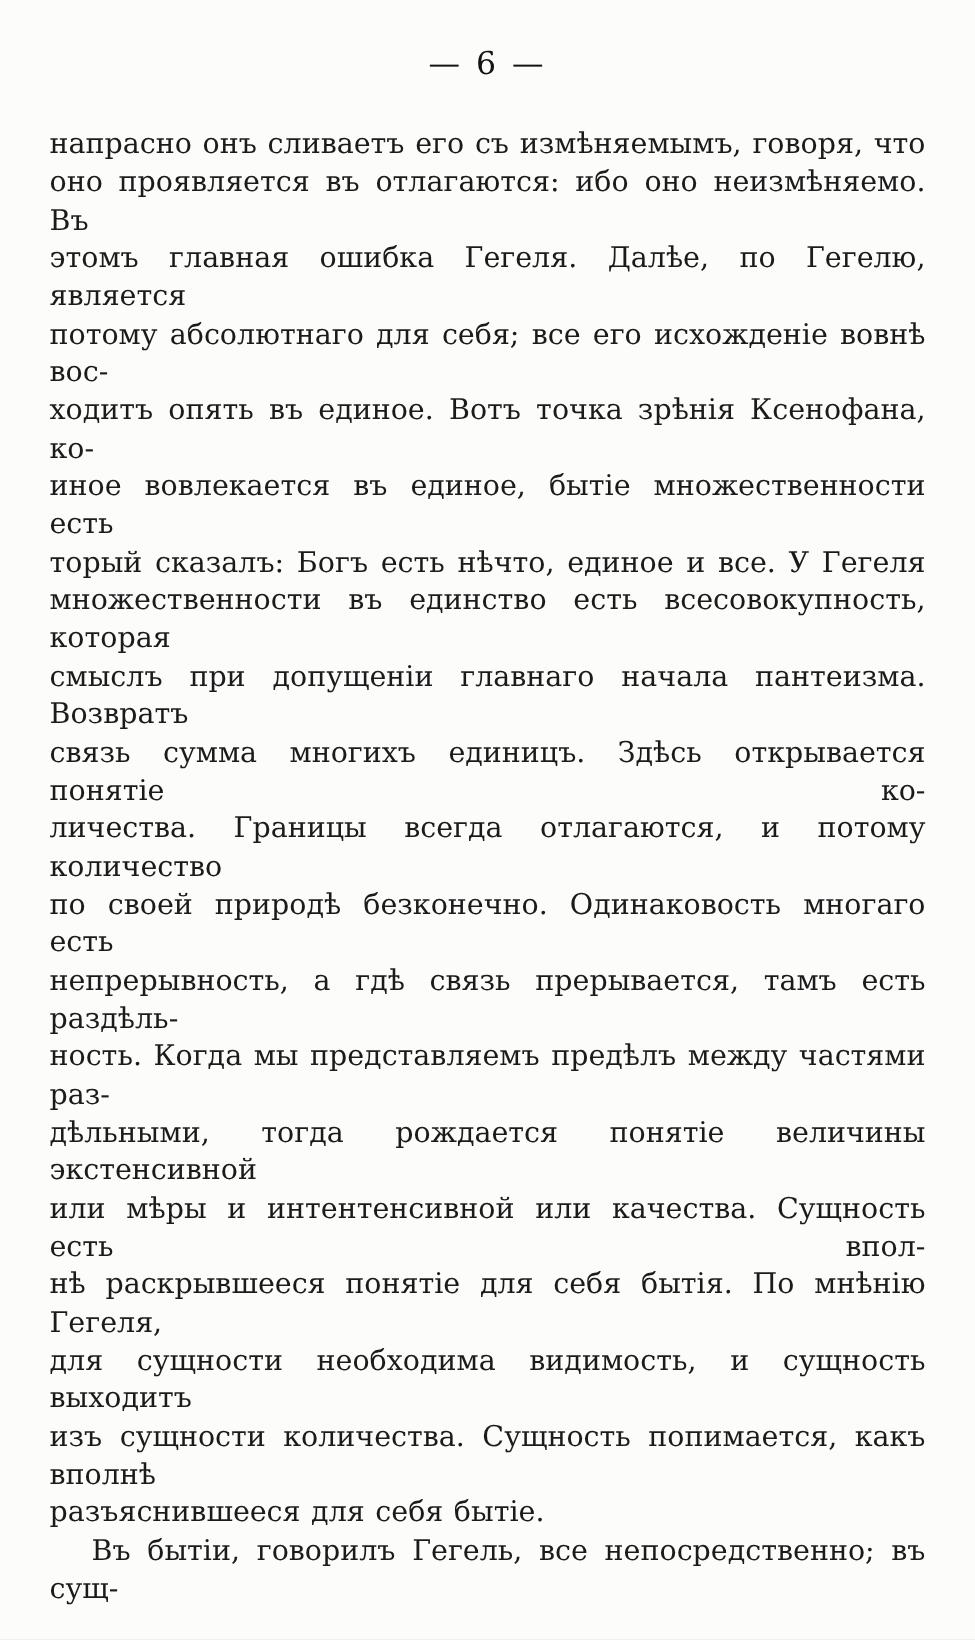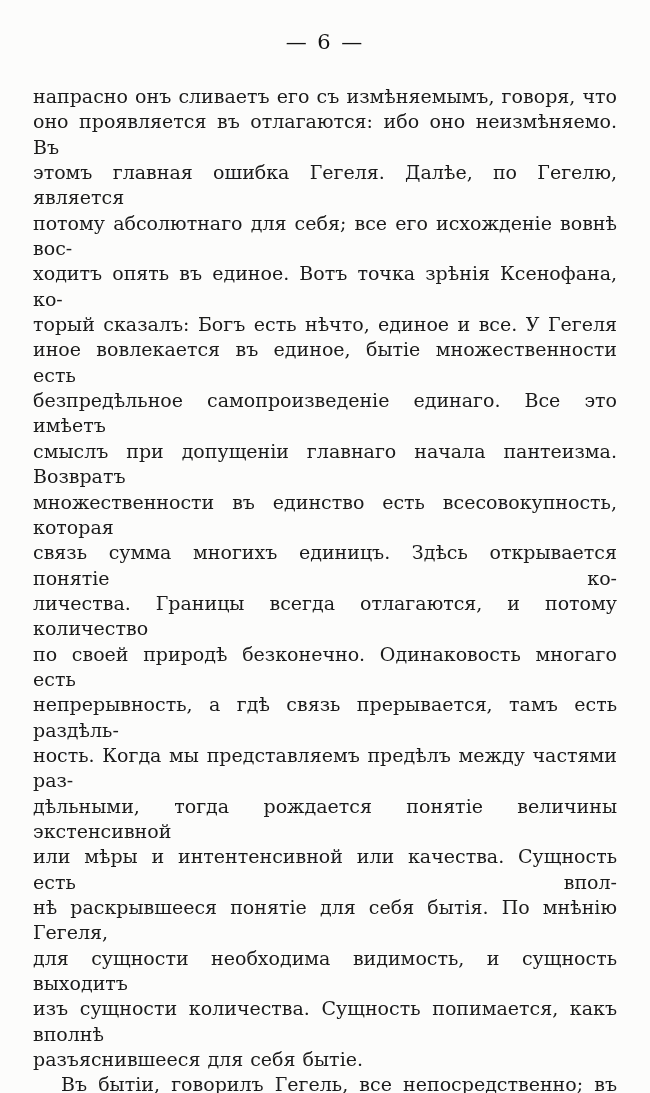--- a/index.html
+++ b/index.html
@@ -60,25 +60,24 @@
 
 <div class="page">
   <div class="page-header">— 6 —</div>
   <div class="text-block">
       <div class="paragraph">
         <div class="line">напрасно онъ сливаетъ его съ измѣняемымъ, говоря, что</div>
         <div class="line">оно проявляется въ отлагаются: ибо оно неизмѣняемо. Въ</div>
         <div class="line">этомъ главная ошибка Гегеля. Далѣе, по Гегелю, является</div>
         <div class="line">потому абсолютнаго для себя; все его исхожденіе вовнѣ вос-</div>
         <div class="line">ходитъ опять въ единое. Вотъ точка зрѣнія Ксенофана, ко-</div>
+        <div class="line">иное вовлекается въ единое, бытіе множественности есть</div>
         <div class="line">торый сказалъ: Богъ есть нѣчто, единое и все. У Гегеля</div>
-        <div class="line">иное вовлекается въ единое, бытіе множественности есть</div>
-        <div class="line">безпредѣльное самопроизведеніе единаго. Все это имѣетъ</div>
+        <div class="line">множественности въ единство есть всесовокупность, которая</div>
         <div class="line">смыслъ при допущеніи главнаго начала пантеизма. Возвратъ</div>
-        <div class="line">множественности въ единство есть всесовокупность, которая</div>
         <div class="line">связь сумма многихъ единицъ. Здѣсь открывается понятіе ко-</div>
         <div class="line">личества. Границы всегда отлагаются, и потому количество</div>
         <div class="line">по своей природѣ безконечно. Одинаковость многаго есть</div>
         <div class="line">непрерывность, а гдѣ связь прерывается, тамъ есть раздѣль-</div>
         <div class="line">ность. Когда мы представляемъ предѣлъ между частями раз-</div>
         <div class="line">дѣльными, тогда рождается понятіе величины экстенсивной</div>
         <div class="line">или мѣры и интентенсивной или качества. Сущность есть впол-</div>
         <div class="line">нѣ раскрывшееся понятіе для себя бытія. По мнѣнію Гегеля,</div>
         <div class="line">для сущности необходима видимость, и сущность выходитъ</div>
         <div class="line">изъ сущности количества. Сущность попимается, какъ вполнѣ</div>

